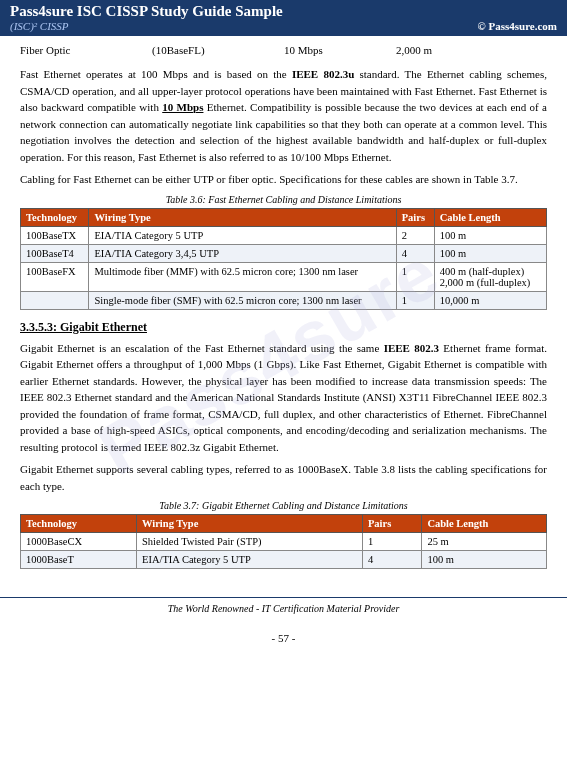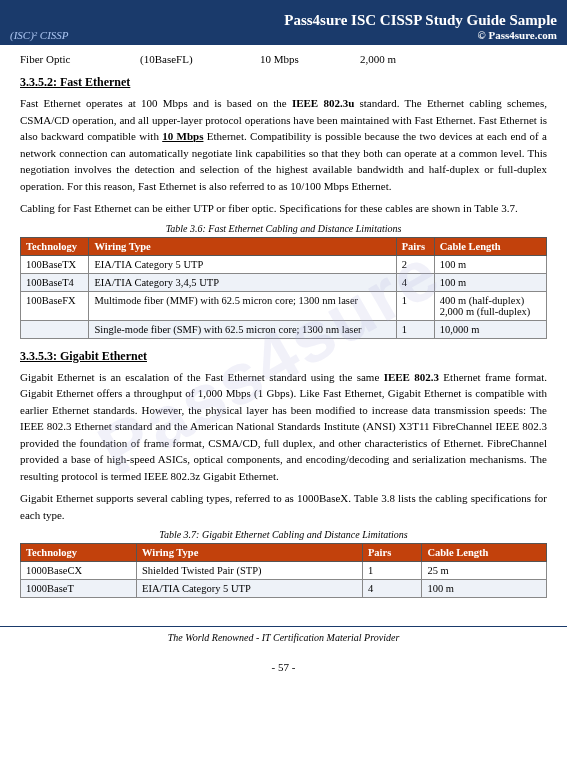--- a/index.html
+++ b/index.html
@@ -14,22 +14,21 @@
     .page {
       width: 567px;
       min-height: 771px;
       padding: 0;
       position: relative;
       overflow: hidden;
     }
     .header {
       background: #1a3a6b;
       color: #fff;
-      text-align: right;
-      padding: 12px 10px 4px 10px;
+      padding: 3px 10px 4px 10px;
     }
     .header-title {
       font-size: 15px;
       font-weight: bold;
       color: #fff;
     }
     .header-sub {
       font-size: 11px;
       color: #fff;
       display: flex;
@@ -42,21 +41,21 @@
     }
     .header-sub-right {
       color: #fff;
       font-weight: bold;
     }
     .content {
       padding: 8px 20px 8px 20px;
     }
     .fiber-row {
       display: flex;
-      gap: 0;
+      gap: 12px;
       margin-bottom: 10px;
       font-size: 11px;
     }
     .fiber-row span {
       display: inline-block;
     }
     .fiber-col1 { width: 120px; }
     .fiber-col2 { width: 120px; }
     .fiber-col3 { width: 100px; }
     .fiber-col4 { width: 80px; }
@@ -156,23 +155,20 @@
 
   <div class="content">
 
     <div class="fiber-row">
       <span class="fiber-col1">Fiber Optic</span>
       <span class="fiber-col2">(10BaseFL)</span>
       <span class="fiber-col3">10 Mbps</span>
       <span class="fiber-col4">2,000 m</span>
     </div>
 
-    <div class="section-heading">
-      <span class="underline">3.3.5.2: Fast Ethernet</span>
-    </div>
 
     <div class="body-text">
       Fast Ethernet operates at 100 Mbps and is based on the <span class="bold">IEEE 802.3u</span> standard. The Ethernet cabling schemes, CSMA/CD operation, and all upper-layer protocol operations have been maintained with Fast Ethernet. Fast Ethernet is also backward compatible with <span class="bold underline">10 Mbps</span> Ethernet. Compatibility is possible because the two devices at each end of a network connection can automatically negotiate link capabilities so that they both can operate at a common level. This negotiation involves the detection and selection of the highest available bandwidth and half-duplex or full-duplex operation. For this reason, Fast Ethernet is also referred to as 10/100 Mbps Ethernet.
     </div>
 
     <div class="body-text">
       Cabling for Fast Ethernet can be either UTP or fiber optic. Specifications for these cables are shown in Table 3.7.
     </div>
 
     <div class="table-caption">Table 3.6: Fast Ethernet Cabling and Distance Limitations</div>

